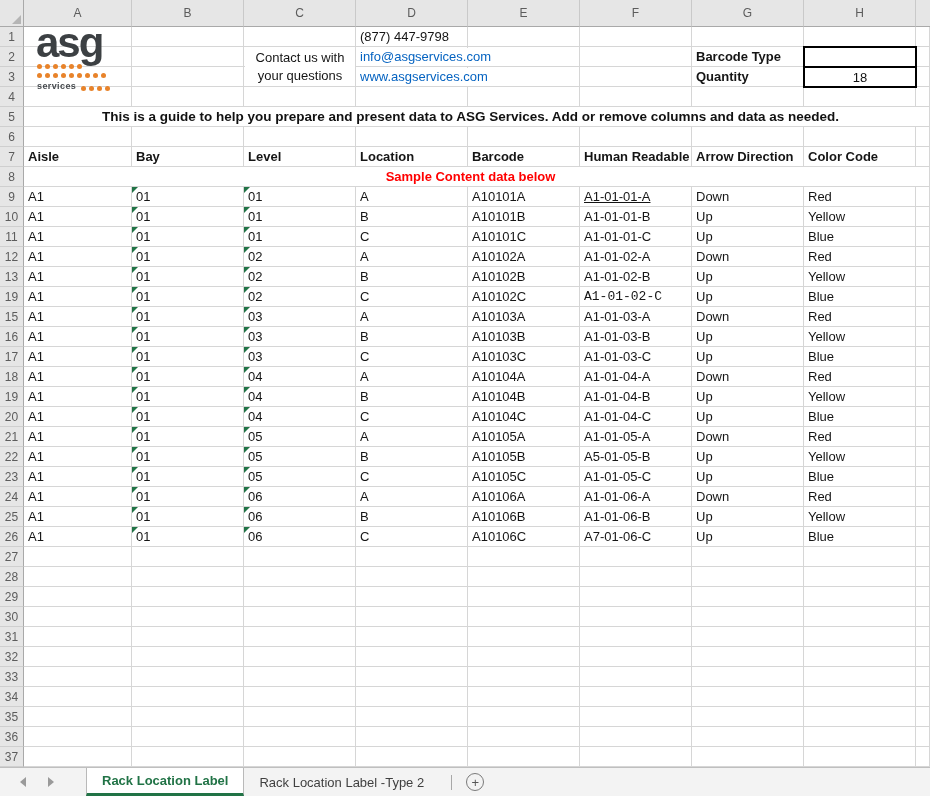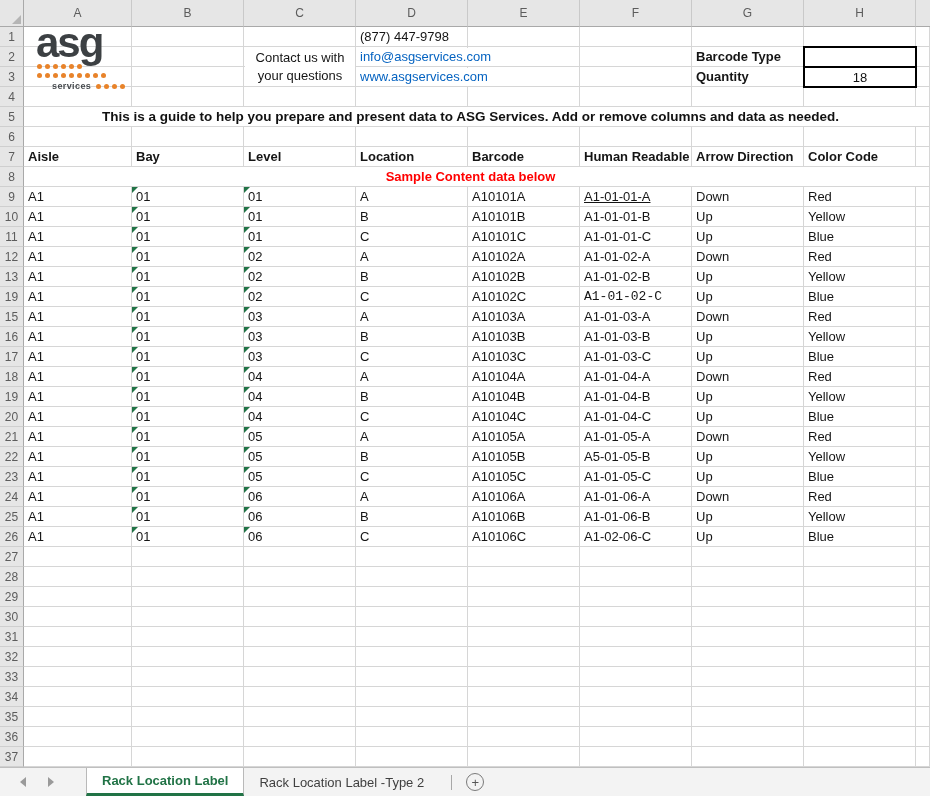--- a/index.html
+++ b/index.html
@@ -52,21 +52,21 @@
   .bc-half { height:18px; }
   .bc-half.qty { height:20px; border-top:2px solid #000; display:flex;
                  align-items:center; justify-content:center; font-size:13px; color:#111; }
 
   
   .logo { position:absolute; left:36px; top:27px; width:106px; height:58px; background:transparent; }
   .logo-word { font-size:42px; font-weight:bold; color:var(--charcoal,#3C4043);
                letter-spacing:-2px; line-height:32px; height:33px; }
   .dotrow { display:flex; gap:3px; margin:4px 0 0 1px; }
   .dot { width:5px; height:5px; border-radius:50%; background:var(--orange,#E8832A); }
-  .logo-sub { display:flex; align-items:center; gap:3px; margin:3px 0 0 16px; }
+  .logo-sub { display:flex; align-items:flex-end; gap:3px; margin:3px 0 0 1px; }
   .svc { font-size:9px; font-weight:bold; color:#45494d; letter-spacing:.4px; margin-right:2px; }
 
   
   .tabbar { position:absolute; left:0; top:767px; width:930px; height:29px;
             background:#f3f3f3; border-top:1px solid #bfbfbf; display:flex; align-items:stretch; }
   .navs { width:86px; display:flex; align-items:center; gap:22px; padding-left:20px; }
   .arr { width:0; height:0; border-top:5px solid transparent; border-bottom:5px solid transparent; }
   .arr.left  { border-right:6px solid #9a9a9a; }
   .arr.right { border-left:6px solid #9a9a9a; }
   .tab { display:flex; align-items:center; padding:0 15px; font-size:13px; color:#3f3f3f; }
@@ -746,21 +746,21 @@
           <span class="tri"></span>
           <span class="celltext">06</span>
         </div>
         <div class="cell" style="width: 112px;">
           <span class="celltext">C</span>
         </div>
         <div class="cell" style="width: 112px;">
           <span class="celltext">A10106C</span>
         </div>
         <div class="cell" style="width: 112px;">
-          <span class="celltext">A1-02-06-C</span>
+          <span class="celltext">A7-01-06-C</span>
         </div>
         <div class="cell" style="width: 112px;">
           <span class="celltext">Up</span>
         </div>
         <div class="cell" style="width: 112px;">
           <span class="celltext">Blue</span>
         </div>
         <div class="cell partial" style="width: 14px;"></div>
       </div>
       <div class="gridrow">

